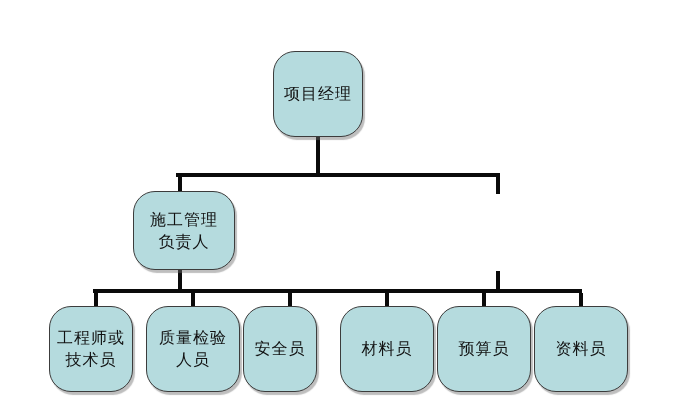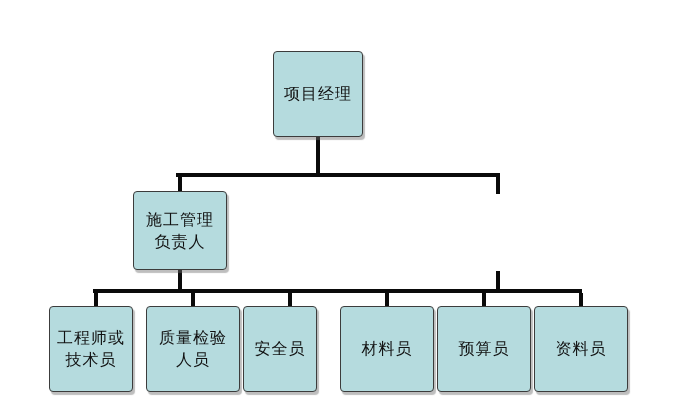--- a/index.html
+++ b/index.html
@@ -15,21 +15,21 @@
     font-family:"Liberation Serif","DejaVu Serif",serif;
     width:699px;height:414px;overflow:hidden;
   }
   .stage{
     position:relative;width:699px;height:414px;background:var(--page-bg);
   }
   .node{
     position:absolute;
     background:var(--node-fill);
     border:1.6px solid var(--node-border);
-    border-radius:4px;
+    border-radius:22px;
     box-shadow:2px 3px 1px rgba(110,110,110,0.45);
     display:flex;align-items:center;justify-content:center;
     text-align:center;
     color:var(--text);
     font-size:16px;
     line-height:22px;
     white-space:pre-line;
     letter-spacing:1px;
   }
   .connector{
@@ -51,21 +51,21 @@
   <div class="connector" style="left:93px;top:289px;width:489px;height:4px;"></div>
   <div class="connector" style="left:94px;top:293px;width:4px;height:14px;"></div>
   <div class="connector" style="left:191px;top:293px;width:4px;height:14px;"></div>
   <div class="connector" style="left:288px;top:293px;width:4px;height:14px;"></div>
   <div class="connector" style="left:385px;top:293px;width:4px;height:14px;"></div>
   <div class="connector" style="left:482px;top:293px;width:4px;height:14px;"></div>
   <div class="connector" style="left:579px;top:293px;width:4px;height:14px;"></div>
 
   <div class="node" style="left:273px;top:51px;width:90px;height:86px;">项目经理</div>
 
-  <div class="node" style="left:133px;top:191px;width:94px;height:79px;">施工管理
+  <div class="node" style="left:133px;top:191px;width:102px;height:79px;">施工管理
 负责人</div>
 
   <div class="node" style="left:49px;top:306px;width:84px;height:86px;">工程师或
 技术员</div>
   <div class="node" style="left:146px;top:306px;width:94px;height:86px;">质量检验
 人员</div>
   <div class="node" style="left:243px;top:306px;width:74px;height:86px;">安全员</div>
   <div class="node" style="left:340px;top:306px;width:94px;height:86px;">材料员</div>
   <div class="node" style="left:437px;top:306px;width:94px;height:86px;">预算员</div>
   <div class="node" style="left:534px;top:306px;width:94px;height:86px;">资料员</div>

